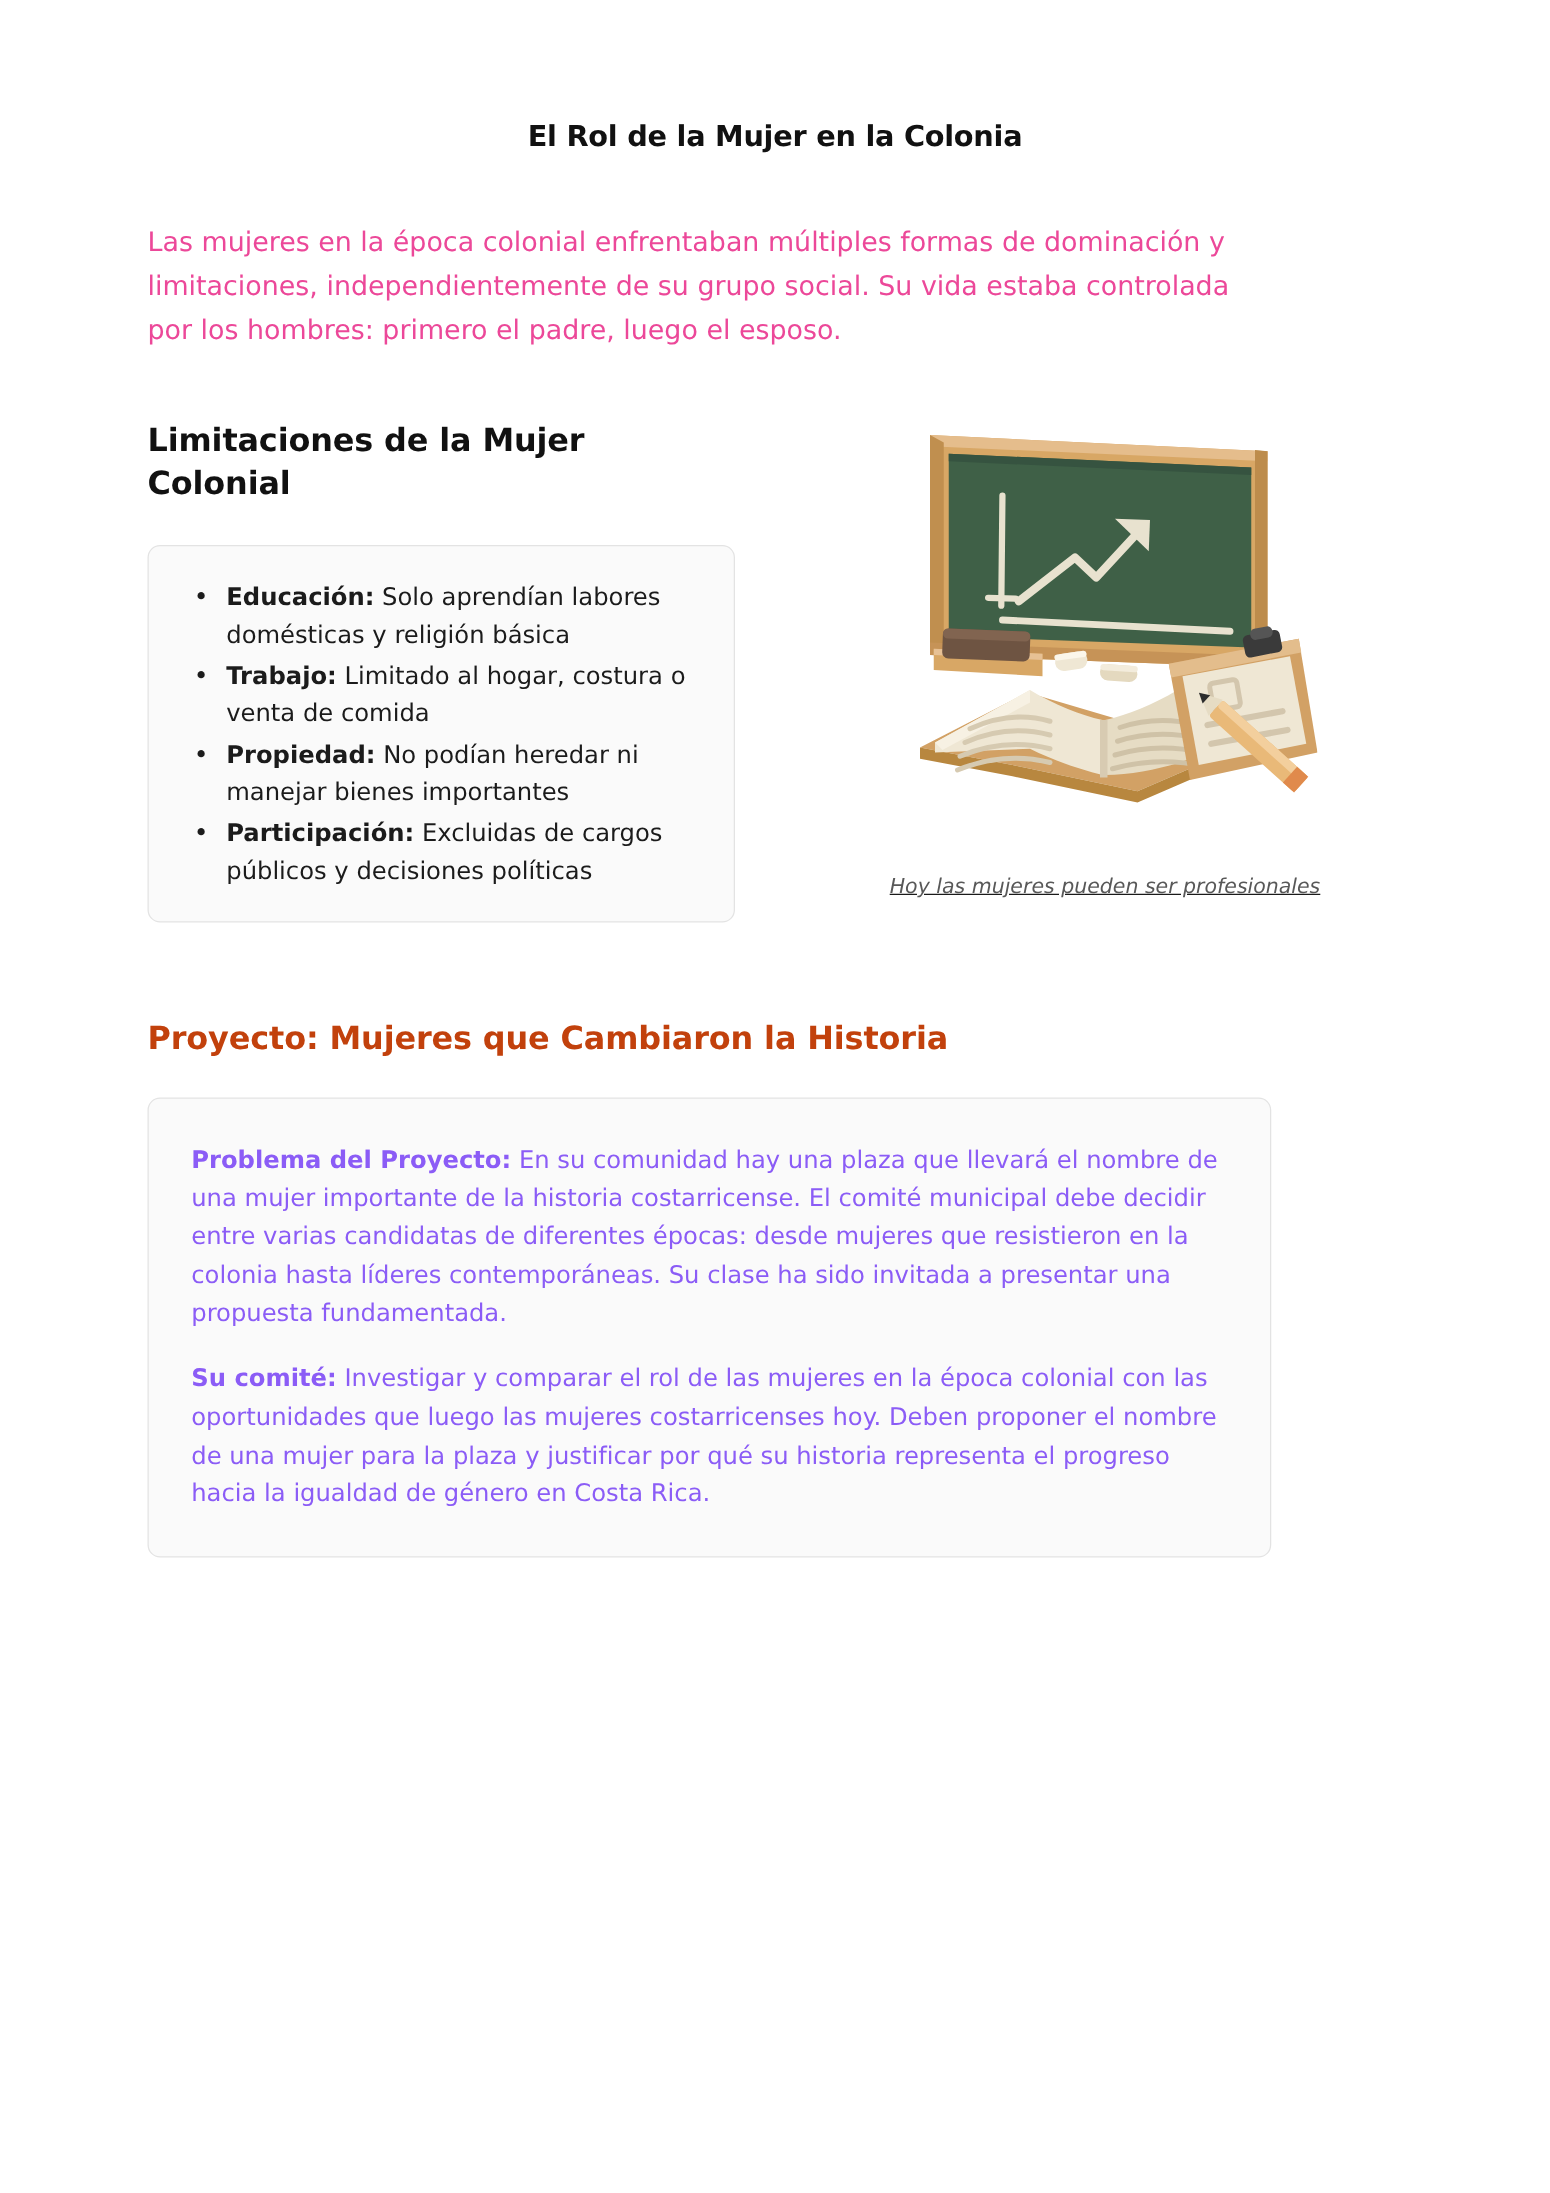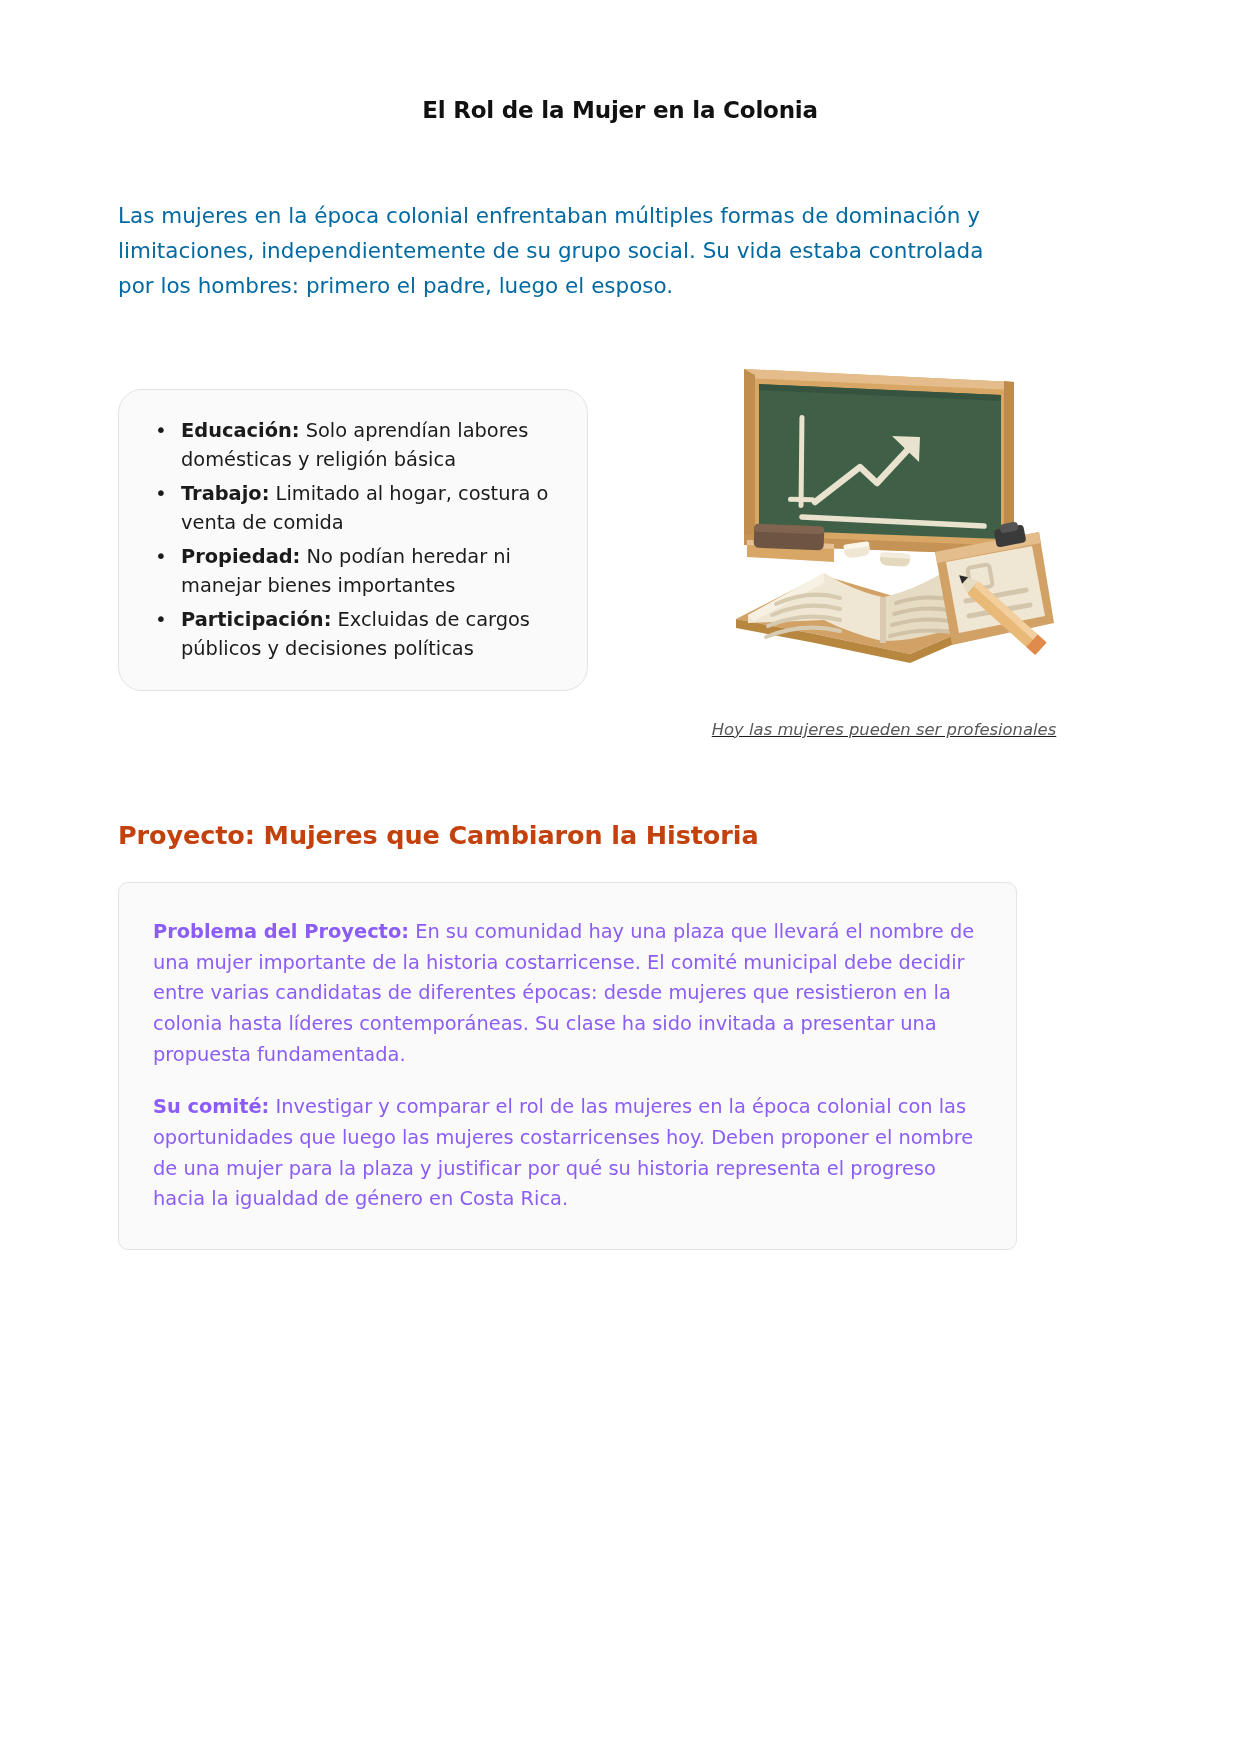--- a/index.html
+++ b/index.html
@@ -29,24 +29,24 @@
     text-align: center;
     font-size: 23px;
     font-weight: 700;
     letter-spacing: -0.2px;
     color: #111111;
     line-height: 1.3;
   }
 
   
   .intro {
-    margin: 72px 0 0 0;
+    margin: 51px 0 0 0;
     font-size: 21.5px;
     line-height: 1.63;
-    color: #0369a1;
+    color: #ec4899;
     max-width: 890px;
   }
 
   
   .cols {
     display: flex;
     align-items: flex-start;
     margin-top: 54px;
     gap: 0;
   }
@@ -73,21 +73,20 @@
 
   .card {
     margin-top: 32px;
     background: #fafafa;
     border: 1px solid #e3e3e3;
     border-radius: 10px;
     box-sizing: border-box;
   }
   .card.limits {
     padding: 26px 22px 26px 10px;
-    border-radius: 24px;
   }
   .limit-list {
     margin: 0;
     padding: 0 0 0 52px;
     list-style: none;
   }
   .limit-list li {
     position: relative;
     font-size: 19.4px;
     line-height: 1.52;
@@ -159,20 +158,21 @@
 
 <div class="page">
 
   <h1 class="doc-title">El Rol de la Mujer en la Colonia</h1>
 
   <p class="intro">Las mujeres en la época colonial enfrentaban múltiples formas de dominación y limitaciones, independientemente de su grupo social. Su vida estaba controlada por los hombres: primero el padre, luego el esposo.</p>
 
   <div class="cols">
 
     <div class="col-left">
+      <h2 class="section-heading">Limitaciones de la Mujer Colonial</h2>
 
       <div class="card limits">
         <ul class="limit-list">
           <li>
             <b>Educación:</b><span> Solo aprendían labores domésticas y religión básica</span>
           </li>
           <li>
             <b>Trabajo:</b><span> Limitado al hogar, costura o venta de comida</span>
           </li>
           <li>

